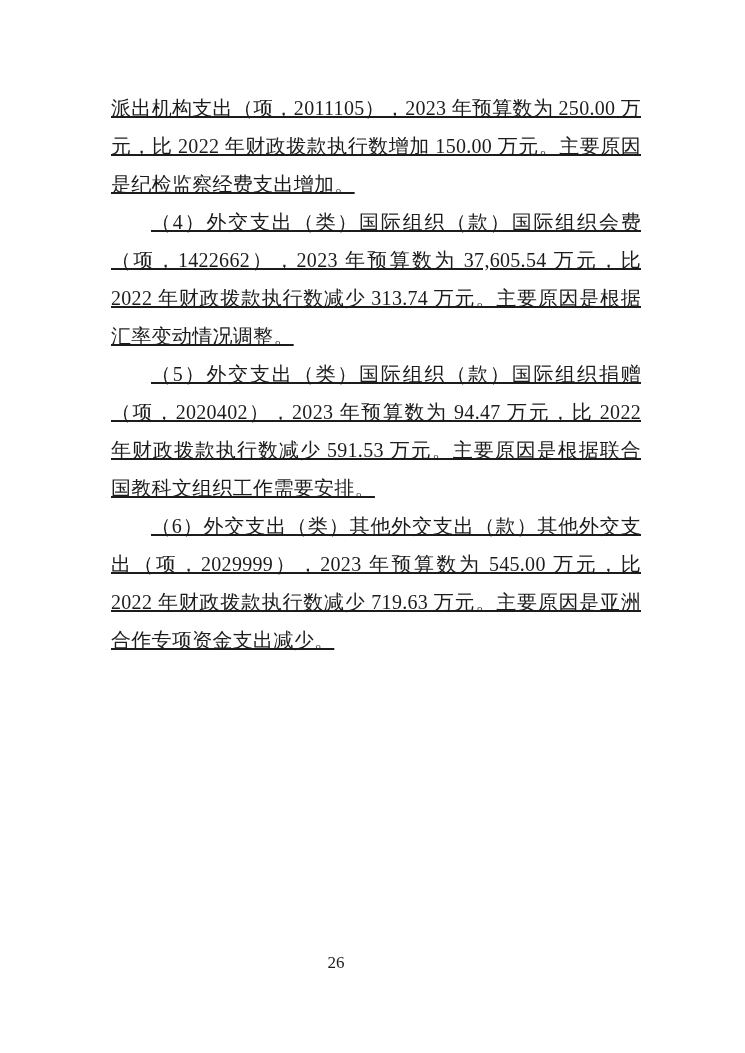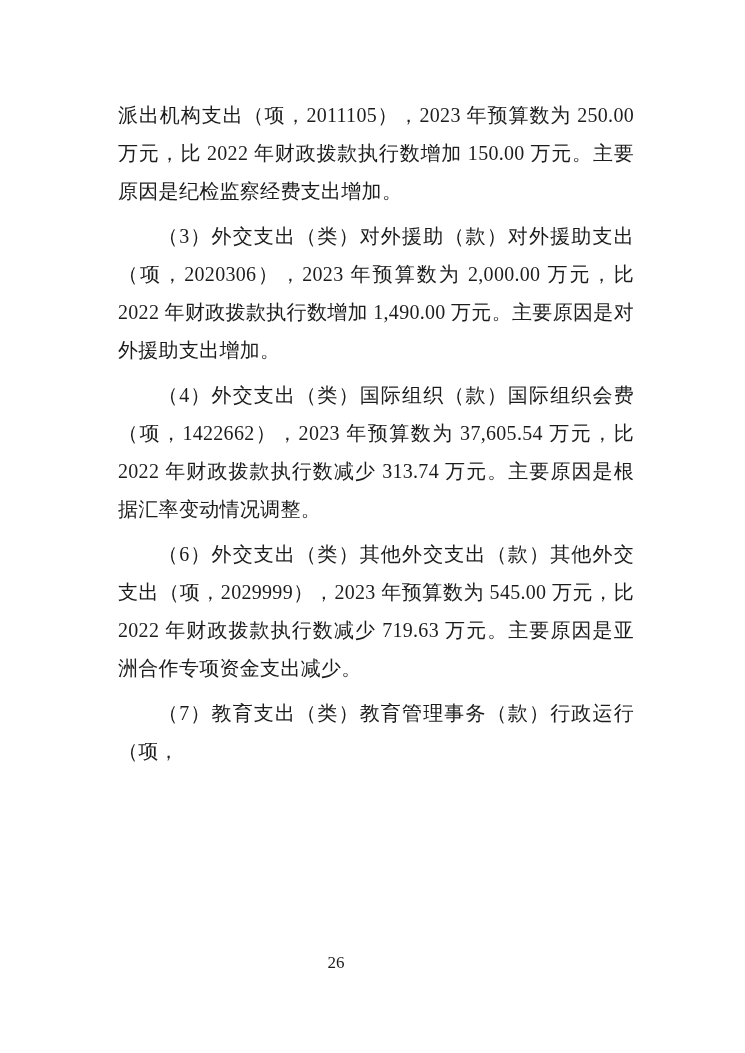--- a/index.html
+++ b/index.html
@@ -20,28 +20,29 @@
     inset: 0;
     background: #ffffff;
   }
   .text-block {
     position: absolute;
     left: 111px;
     top: 89px;
     width: 530px;
   }
   p.para {
-    margin: 7px;
+    margin: 0;
     padding: 0;
     font-size: 20px;
     line-height: 38px;
     text-align: justify;
     text-indent: 2em;
     letter-spacing: 0.3px;
     word-break: break-word;
+    text-decoration: underline;
   }
   p.para.continuation {
     text-indent: 0;
   }
   .page-number {
     position: absolute;
     top: 951px;
     left: 0;
     width: 672px;
     text-align: center;
@@ -49,20 +50,19 @@
     line-height: 24px;
     color: #1c1c1c;
   }
 </style>
 </head>
 <body>
 
 <div class="document-page">
   <div class="text-block">
     <p class="para continuation">派出机构支出（项，2011105），2023 年预算数为 250.00 万元，比 2022 年财政拨款执行数增加 150.00 万元。主要原因是纪检监察经费支出增加。</p>
-    <p class="para">（3）外交支出（类）对外援助（款）对外援助支出（项，2020306），2023 年预算数为 2,000.00 万元，比 2022 年财政拨款执行数增加 1,490.00 万元。主要原因是对外援助支出增加。</p>
     <p class="para">（4）外交支出（类）国际组织（款）国际组织会费（项，1422662），2023 年预算数为 37,605.54 万元，比 2022 年财政拨款执行数减少 313.74 万元。主要原因是根据汇率变动情况调整。</p>
+    <p class="para">（5）外交支出（类）国际组织（款）国际组织捐赠（项，2020402），2023 年预算数为 94.47 万元，比 2022 年财政拨款执行数减少 591.53 万元。主要原因是根据联合国教科文组织工作需要安排。</p>
     <p class="para">（6）外交支出（类）其他外交支出（款）其他外交支出（项，2029999），2023 年预算数为 545.00 万元，比 2022 年财政拨款执行数减少 719.63 万元。主要原因是亚洲合作专项资金支出减少。</p>
-    <p class="para">（7）教育支出（类）教育管理事务（款）行政运行（项，</p>
   </div>
 
   <div class="page-number">26</div>
 </div>
 
 </body></html>

